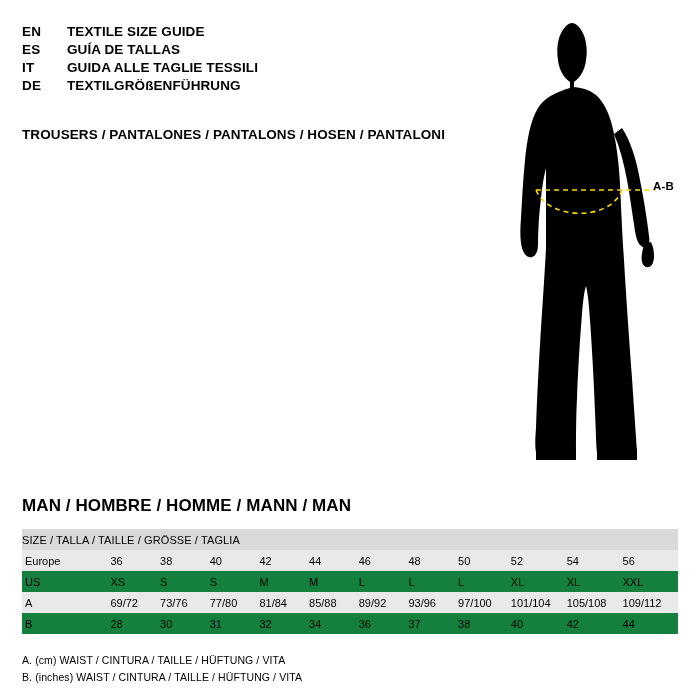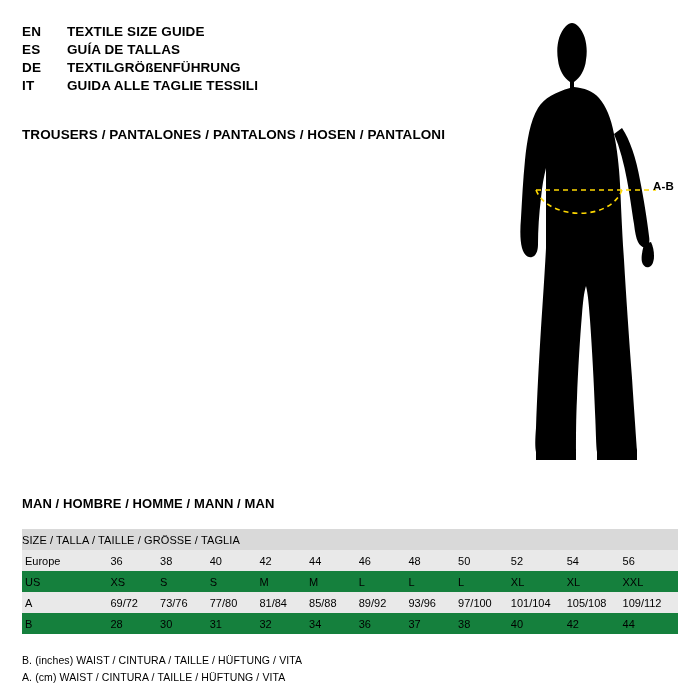--- a/index.html
+++ b/index.html
@@ -72,21 +72,21 @@
     font-size: 11.5px;
     font-weight: bold;
     letter-spacing: .2px;
   }
 
   
   .group-label {
     position: absolute;
     left: 22px;
     top: 496px;
-    font-size: 13px;
+    font-size: 17px;
     font-weight: bold;
     letter-spacing: .1px;
   }
 
   table.size-table {
     position: absolute;
     left: 22px;
     top: 529px;
     width: 656px;
     border-collapse: collapse;
@@ -135,26 +135,26 @@
   <div class="lang-block">
     <div class="lang-row">
       <span class="lang-code">EN</span>
       <span class="lang-text">TEXTILE SIZE GUIDE</span>
     </div>
     <div class="lang-row">
       <span class="lang-code">ES</span>
       <span class="lang-text">GUÍA DE TALLAS</span>
     </div>
     <div class="lang-row">
+      <span class="lang-code">IT</span>
+      <span class="lang-text">GUIDA ALLE TAGLIE TESSILI</span>
+    </div>
+    <div class="lang-row">
       <span class="lang-code">DE</span>
       <span class="lang-text">TEXTILGRÖßENFÜHRUNG</span>
-    </div>
-    <div class="lang-row">
-      <span class="lang-code">IT</span>
-      <span class="lang-text">GUIDA ALLE TAGLIE TESSILI</span>
     </div>
   </div>
 
   <div class="garment-title">TROUSERS / PANTALONES / PANTALONS / HOSEN / PANTALONI</div>
 
   <div class="figure-wrap">
     <svg width="210" height="465" viewBox="0 0 210 465" aria-hidden="true">
       <g>
         <path fill="#000000" d="
           M 96,18
@@ -286,17 +286,17 @@
       <td class="c-val">37</td>
       <td class="c-val">38</td>
       <td class="c-val">40</td>
       <td class="c-val">42</td>
       <td class="c-val">44</td>
     </tr>
   </tbody>
     </table>
 
   <div class="footnotes">
+    <div>A. (cm) WAIST / CINTURA / TAILLE / HÜFTUNG / VITA</div>
     <div>B. (inches) WAIST / CINTURA / TAILLE / HÜFTUNG / VITA</div>
-    <div>A. (cm) WAIST / CINTURA / TAILLE / HÜFTUNG / VITA</div>
   </div>
 
 </div>
 
 </body></html>

